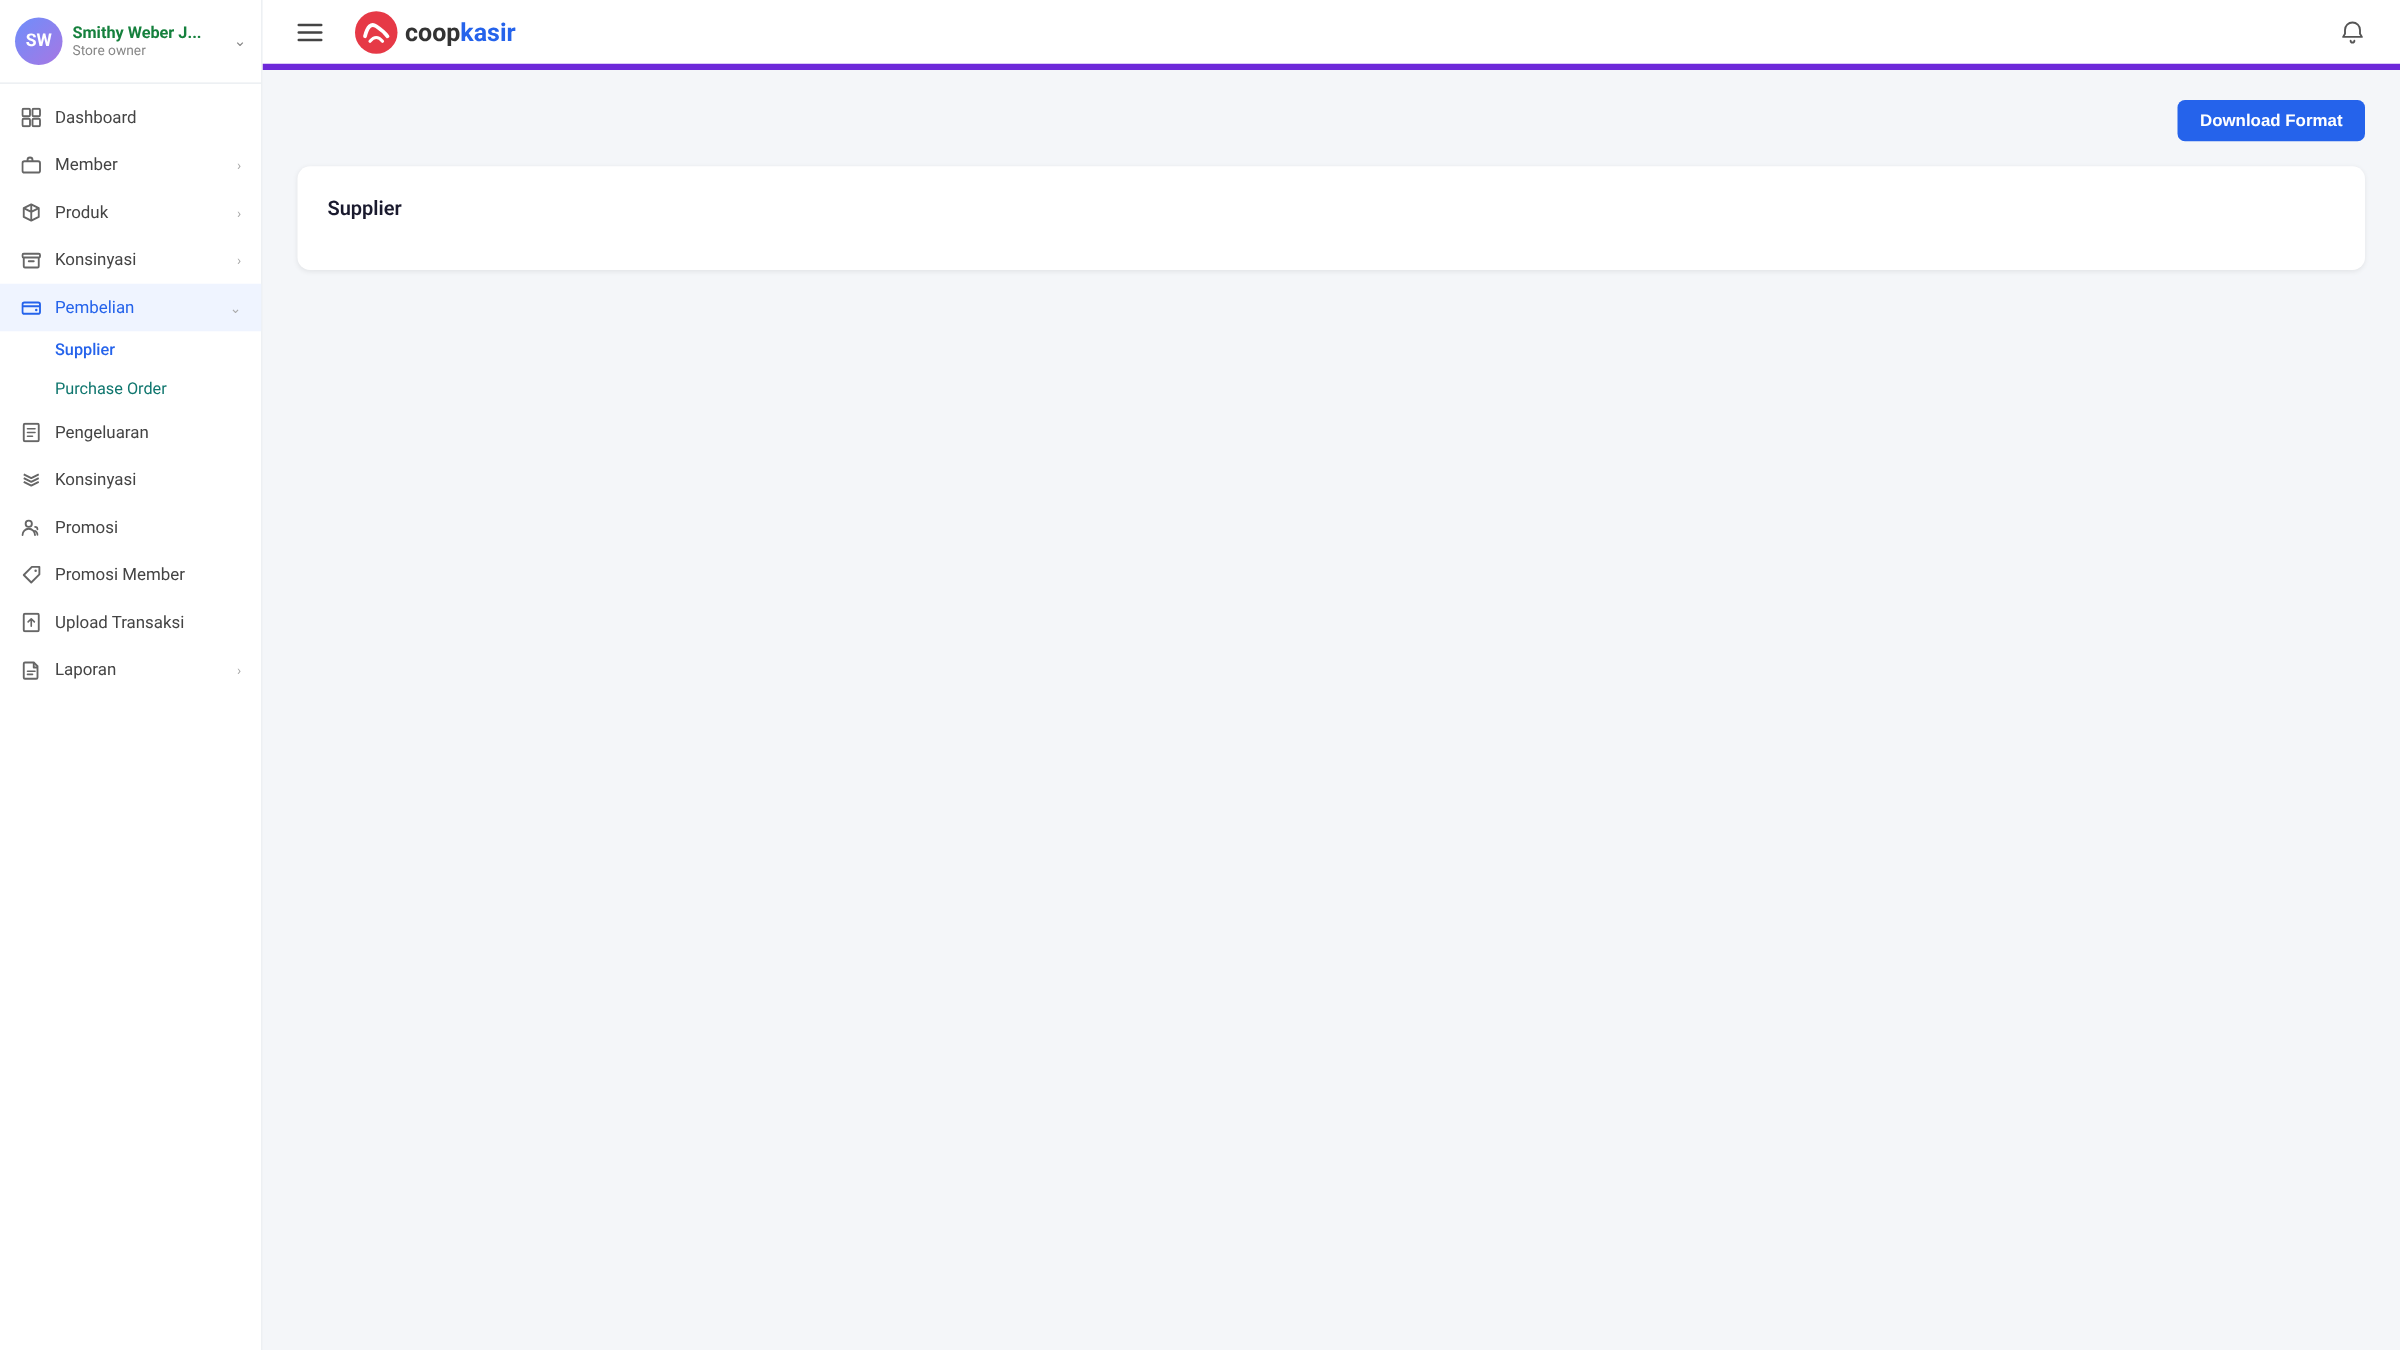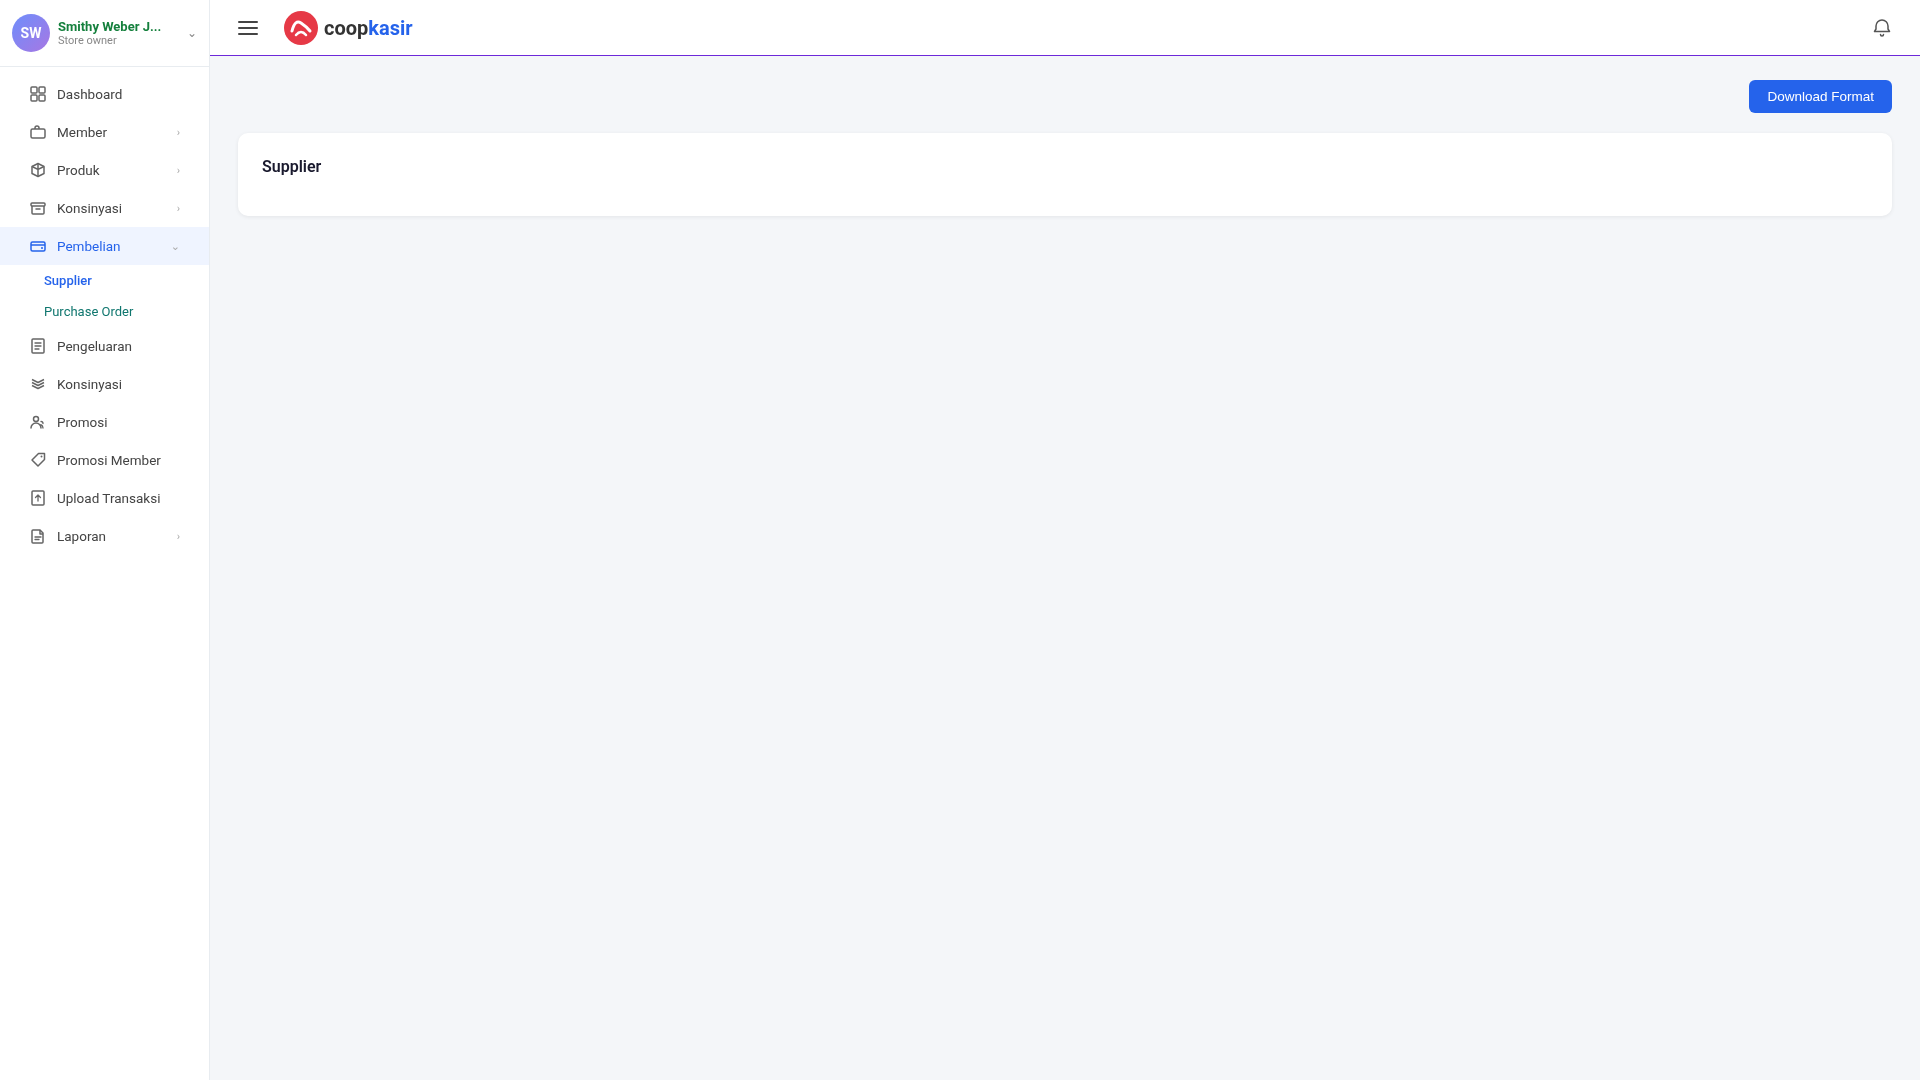--- a/index.html
+++ b/index.html
@@ -44,21 +44,21 @@
     .user-name { font-size: 13px; font-weight: 700; color: #15803d; white-space: nowrap; overflow: hidden; text-overflow: ellipsis; }
     .user-role { font-size: 11px; color: #888; }
 
     .chevron-down { font-size: 12px; color: #888; margin-left: 4px; }
 
     .sidebar-nav { padding: 8px 0; flex: 1; }
 
     .nav-item {
       display: flex;
       align-items: center;
-      padding: 10px 29px;
+      padding: 10px 16px;
       font-size: 13.5px;
       color: #444;
       cursor: pointer;
       border-radius: 0;
       transition: background 0.15s;
       user-select: none;
     }
     .nav-item.active { color: #2563eb; background: #eff4ff; }
 
     .nav-icon {
@@ -93,21 +93,21 @@
       flex: 1;
       display: flex;
       flex-direction: column;
       height: 100%;
       overflow: hidden;
     }
 
     
     .topbar {
       background: #ffffff;
-      border-bottom: 1px solid #6d28d9;
+      border-bottom: 5px solid #6d28d9;
       display: flex;
       align-items: center;
       padding: 0 20px;
       height: 56px;
       flex-shrink: 0;
     }
 
     .hamburger {
       width: 36px;
       height: 36px;
@@ -165,21 +165,21 @@
       margin-bottom: 20px;
     }
 
     .download-btn {
       background: #2563eb;
       color: #ffffff;
       border: none;
       border-radius: 6px;
       padding: 9px 18px;
       font-size: 13.5px;
-      font-weight: 400;
+      font-weight: 700;
       cursor: pointer;
     }
 
     .supplier-card {
       background: #ffffff;
       border-radius: 10px;
       padding: 24px;
       box-shadow: 0 1px 4px rgba(0,0,0,0.07);
     }
 

